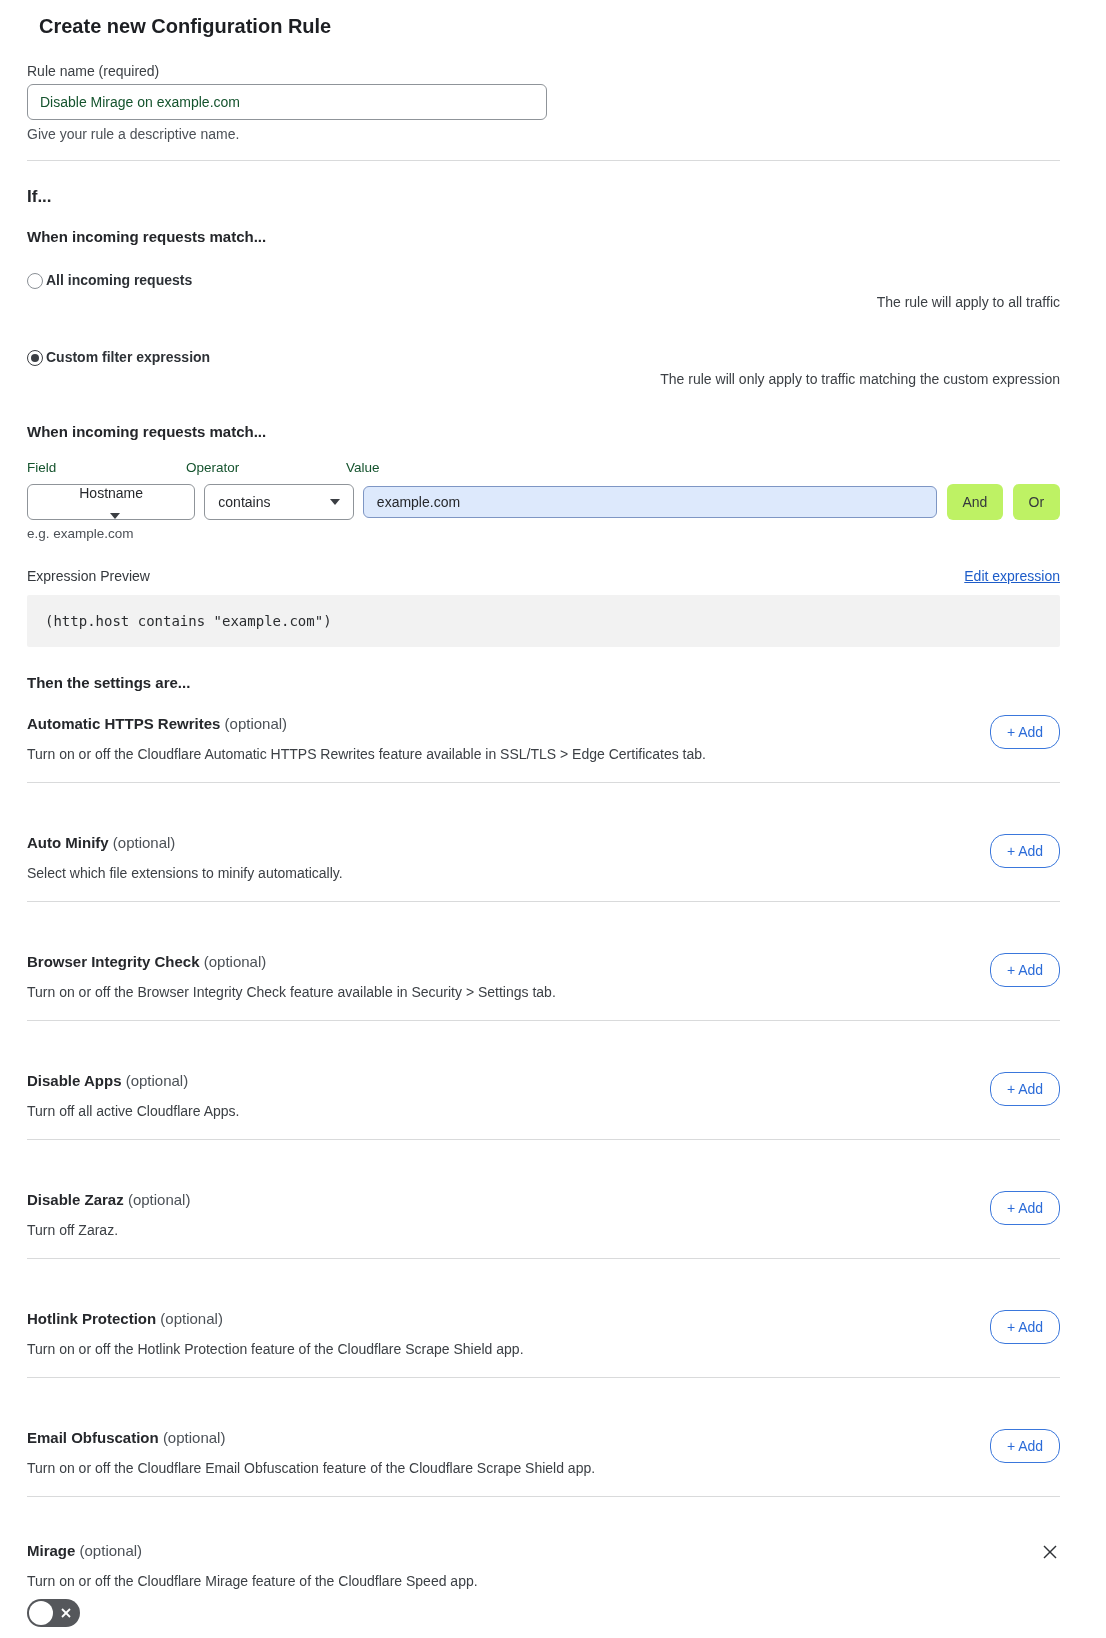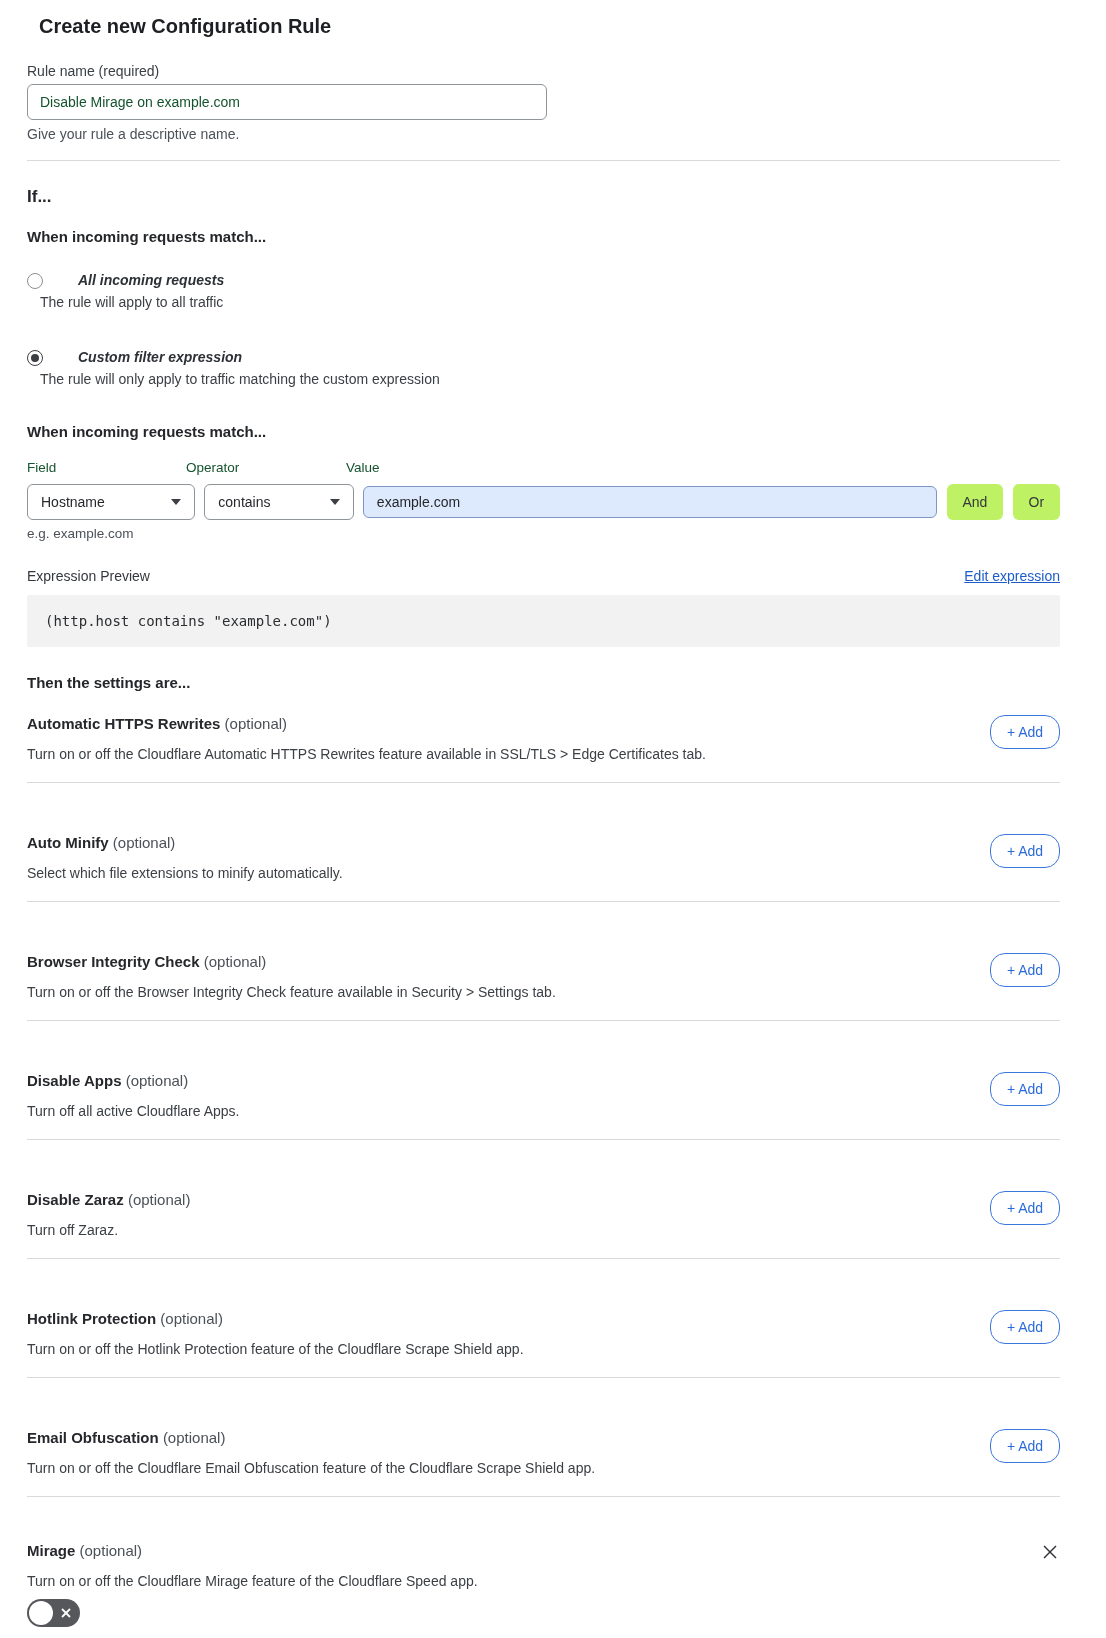--- a/index.html
+++ b/index.html
@@ -19,41 +19,41 @@
     display: block; margin-top: 4px; width: 520px; height: 36px;
     border: 1px solid #8f9499; border-radius: 6px; padding: 0 12px;
     font-family: "Liberation Sans", sans-serif; font-size: 14px; color: #14532d; background: #fff; outline: none;
   }
   .helper-text { margin-top: 6px; font-size: 14px; line-height: 17px; color: #4c5157; }
   .divider { margin-top: 17px; height: 1px; background: #d9dadb; border: none; }
   .if-heading { margin-top: 25px; font-size: 17px; line-height: 21px; font-weight: bold; color: #24262a; }
   .sub-heading { margin-top: 20px; font-size: 15px; line-height: 19px; font-weight: bold; color: #24262a; }
   .radio-option { margin-top: 26px; }
   .radio-option + .radio-option { margin-top: 38px; }
-  .radio-row { display: flex; align-items: center; gap: 35px; cursor: pointer; font-style: italic; }
+  .radio-row { display: flex; align-items: center; gap: 3px; cursor: pointer; }
   .radio-circle {
     width: 16px; height: 16px; border-radius: 50%;
     border: 1px solid #8b9096; background: #fff; flex: 0 0 16px;
     display: inline-flex; align-items: center; justify-content: center;
   }
   .radio-circle.selected { border-color: #3b3e43; }
   .radio-circle.selected::after { content: ""; width: 8px; height: 8px; border-radius: 50%; background: #3b3e43; }
   .radio-label { font-size: 14px; line-height: 17px; font-weight: bold; color: #2d3136; }
-  .radio-desc { margin: 5px 0 0 13px; font-size: 14px; line-height: 17px; color: #3c4045; }
+  .radio-desc { margin: 5px 0 0 33px; font-size: 14px; line-height: 17px; color: #3c4045; text-align: right; }
   .builder-heading { margin-top: 34px; }
   .builder-labels { margin-top: 19px; display: flex; font-size: 13.5px; line-height: 16px; color: #14532d; }
   .builder-labels .l-field { width: 159px; }
   .builder-labels .l-operator { width: 160px; }
   .builder-row { margin-top: 8px; display: flex; align-items: center; }
   .select-box {
     height: 36px; border: 1px solid #8f9499; border-radius: 6px; background: #fff;
     display: flex; align-items: center; justify-content: space-between;
     padding: 0 13px; font-size: 14px; color: #26282c; cursor: pointer;
   }
-  .select-field { width: 170px; margin-right: 9px; }
+  .select-field { width: 170px; margin-right: 9px; flex-direction: column; }
   .select-operator { width: 151px; margin-right: 9px; }
   .caret-down {
     width: 0; height: 0;
     border-left: 5px solid transparent; border-right: 5px solid transparent;
     border-top: 6px solid #3b3e43; flex: 0 0 auto; margin-left: 8px;
   }
   .value-input {
     width: 581px; height: 32px; margin-right: 10px;
     border: 1px solid #7e96c4; border-radius: 6px; background: #dde9fc;
     padding: 0 13px; font-family: "Liberation Sans", sans-serif; font-size: 14px; color: #26282c; outline: none;

